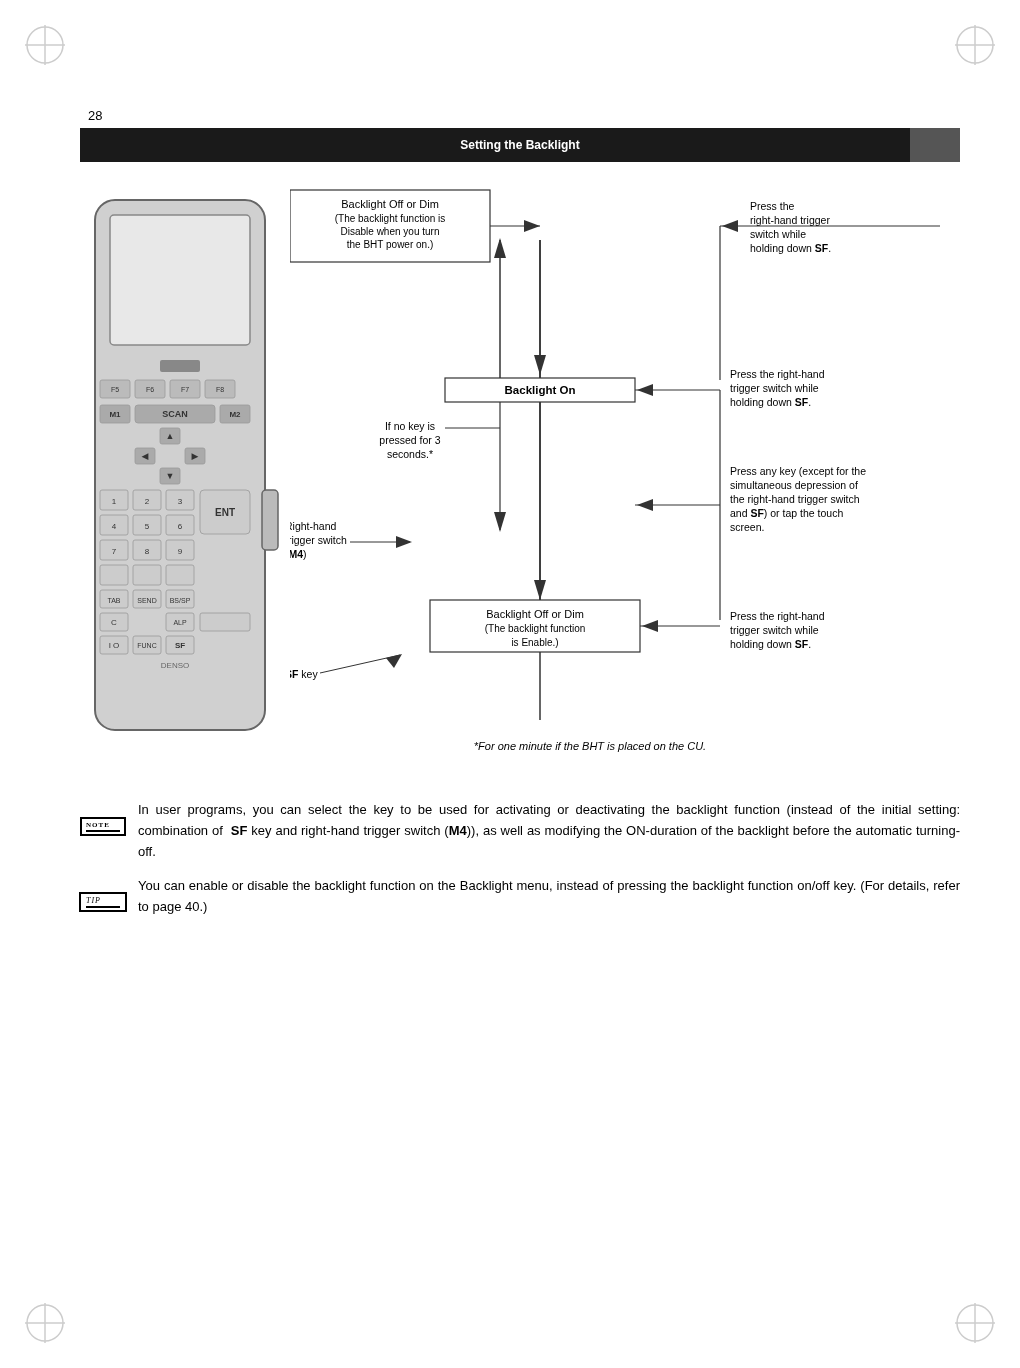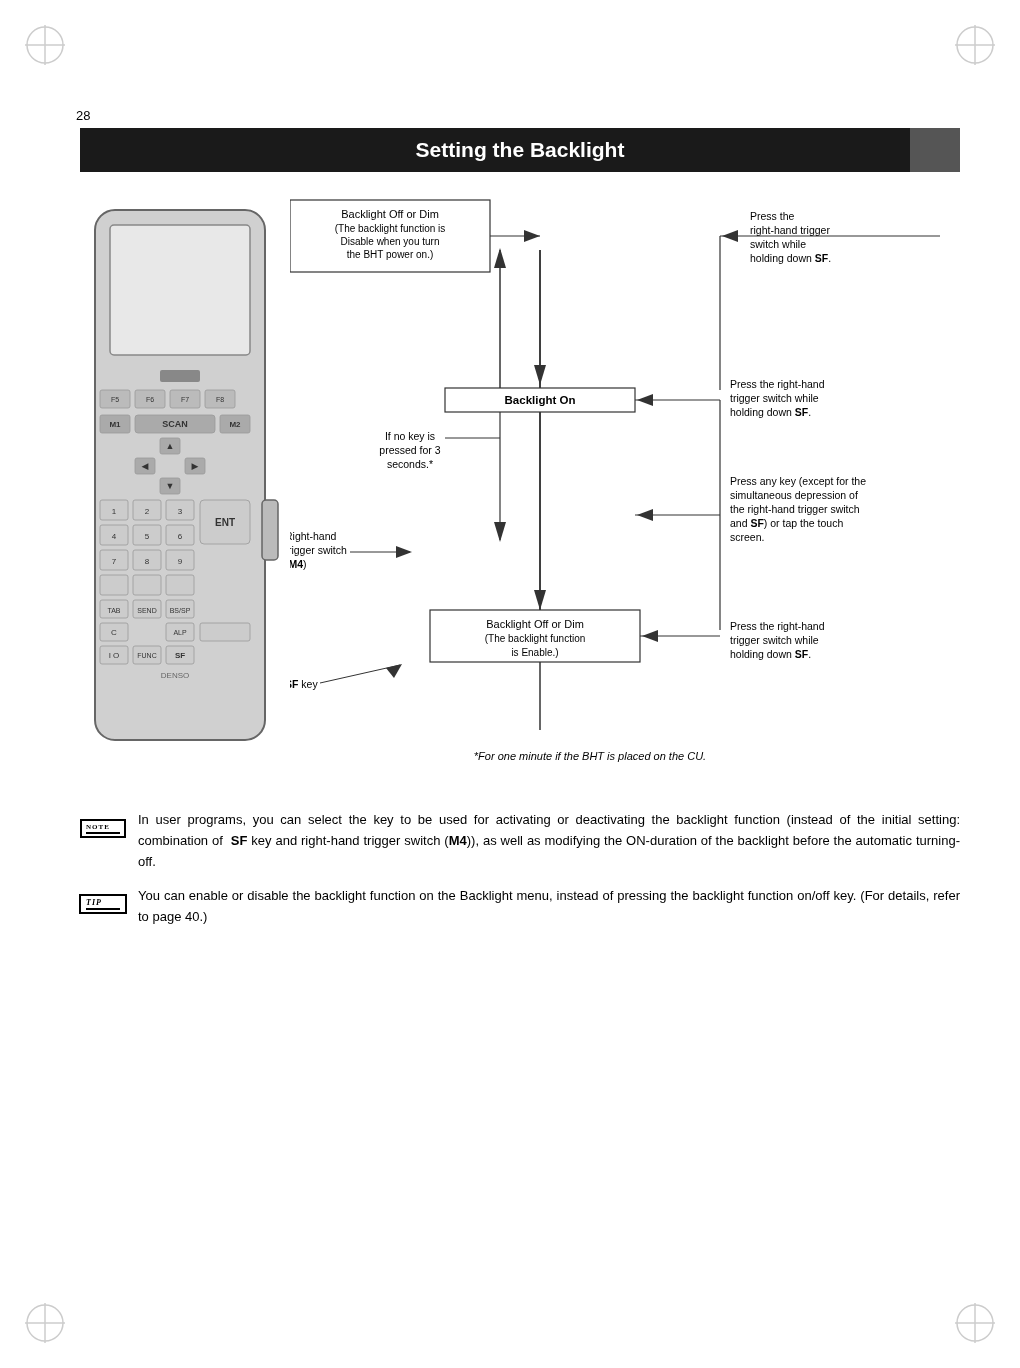--- a/index.html
+++ b/index.html
@@ -22,38 +22,38 @@
     .reg-mark svg { width: 50px; height: 50px; }
 
     .reg-tl { top: 20px; left: 20px; }
     .reg-tr { top: 20px; right: 20px; }
     .reg-bl { bottom: 20px; left: 20px; }
     .reg-br { bottom: 20px; right: 20px; }
 
     .page-number {
       position: absolute;
       top: 108px;
-      left: 76px;
+      left: 88px;
       font-size: 13px;
     }
 
     .content-area {
       position: absolute;
       top: 128px;
       left: 80px;
       right: 60px;
       bottom: 80px;
     }
 
     .title-bar {
       background: #1a1a1a;
       color: #fff;
       text-align: center;
       padding: 10px 20px;
-      font-size: 21px;
+      font-size: 12px;
       font-weight: bold;
       margin-bottom: 18px;
       position: relative;
     }
     .title-bar::after {
       content: '';
       position: absolute;
       top: 0; right: 0;
       width: 50px; height: 100%;
       background: #555;
@@ -85,21 +85,21 @@
       gap: 12px;
       margin-bottom: 14px;
       align-items: flex-start;
     }
 
     .note-icon, .tip-icon {
       flex-shrink: 0;
       width: 46px;
       height: 36px;
       display: flex;
-      align-items: center;
+      align-items: flex-end;
       justify-content: center;
     }
 
     .note-icon-img {
       border: 2px solid #000;
       padding: 2px 4px;
       font-weight: bold;
       font-size: 13px;
       font-family: serif;
       background: #fff;
@@ -351,20 +351,20 @@
       </div>
     </div>
     <p class="note-text">
       In user programs, you can select the key to be used for activating or deactivating the backlight function (instead of the initial setting: combination of &nbsp;<span class="bold">SF</span> key and right-hand trigger switch (<span class="bold">M4</span>)), as well as modifying the ON-duration of the backlight before the automatic turning-off.
     </p>
   </div>
 
   <div class="tip-section" style="margin-top: 10px;">
     <div class="tip-icon">
       <div class="tip-icon-img">
-        <div style="font-size:8px; letter-spacing:1px; font-family: serif; font-weight:bold; font-style:italic;">TIP</div>
+        <div style="font-size:8px; letter-spacing:1px; font-family: serif; font-weight:normal; font-style:italic;">TIP</div>
         <div style="width:34px; height:2px; background:#000; margin-top:1px;"></div>
       </div>
     </div>
     <p class="tip-text">You can enable or disable the backlight function on the Backlight menu, instead of pressing the backlight function on/off key. (For details, refer to page 40.)</p>
   </div>
 
 </div>
 
 </body></html>

